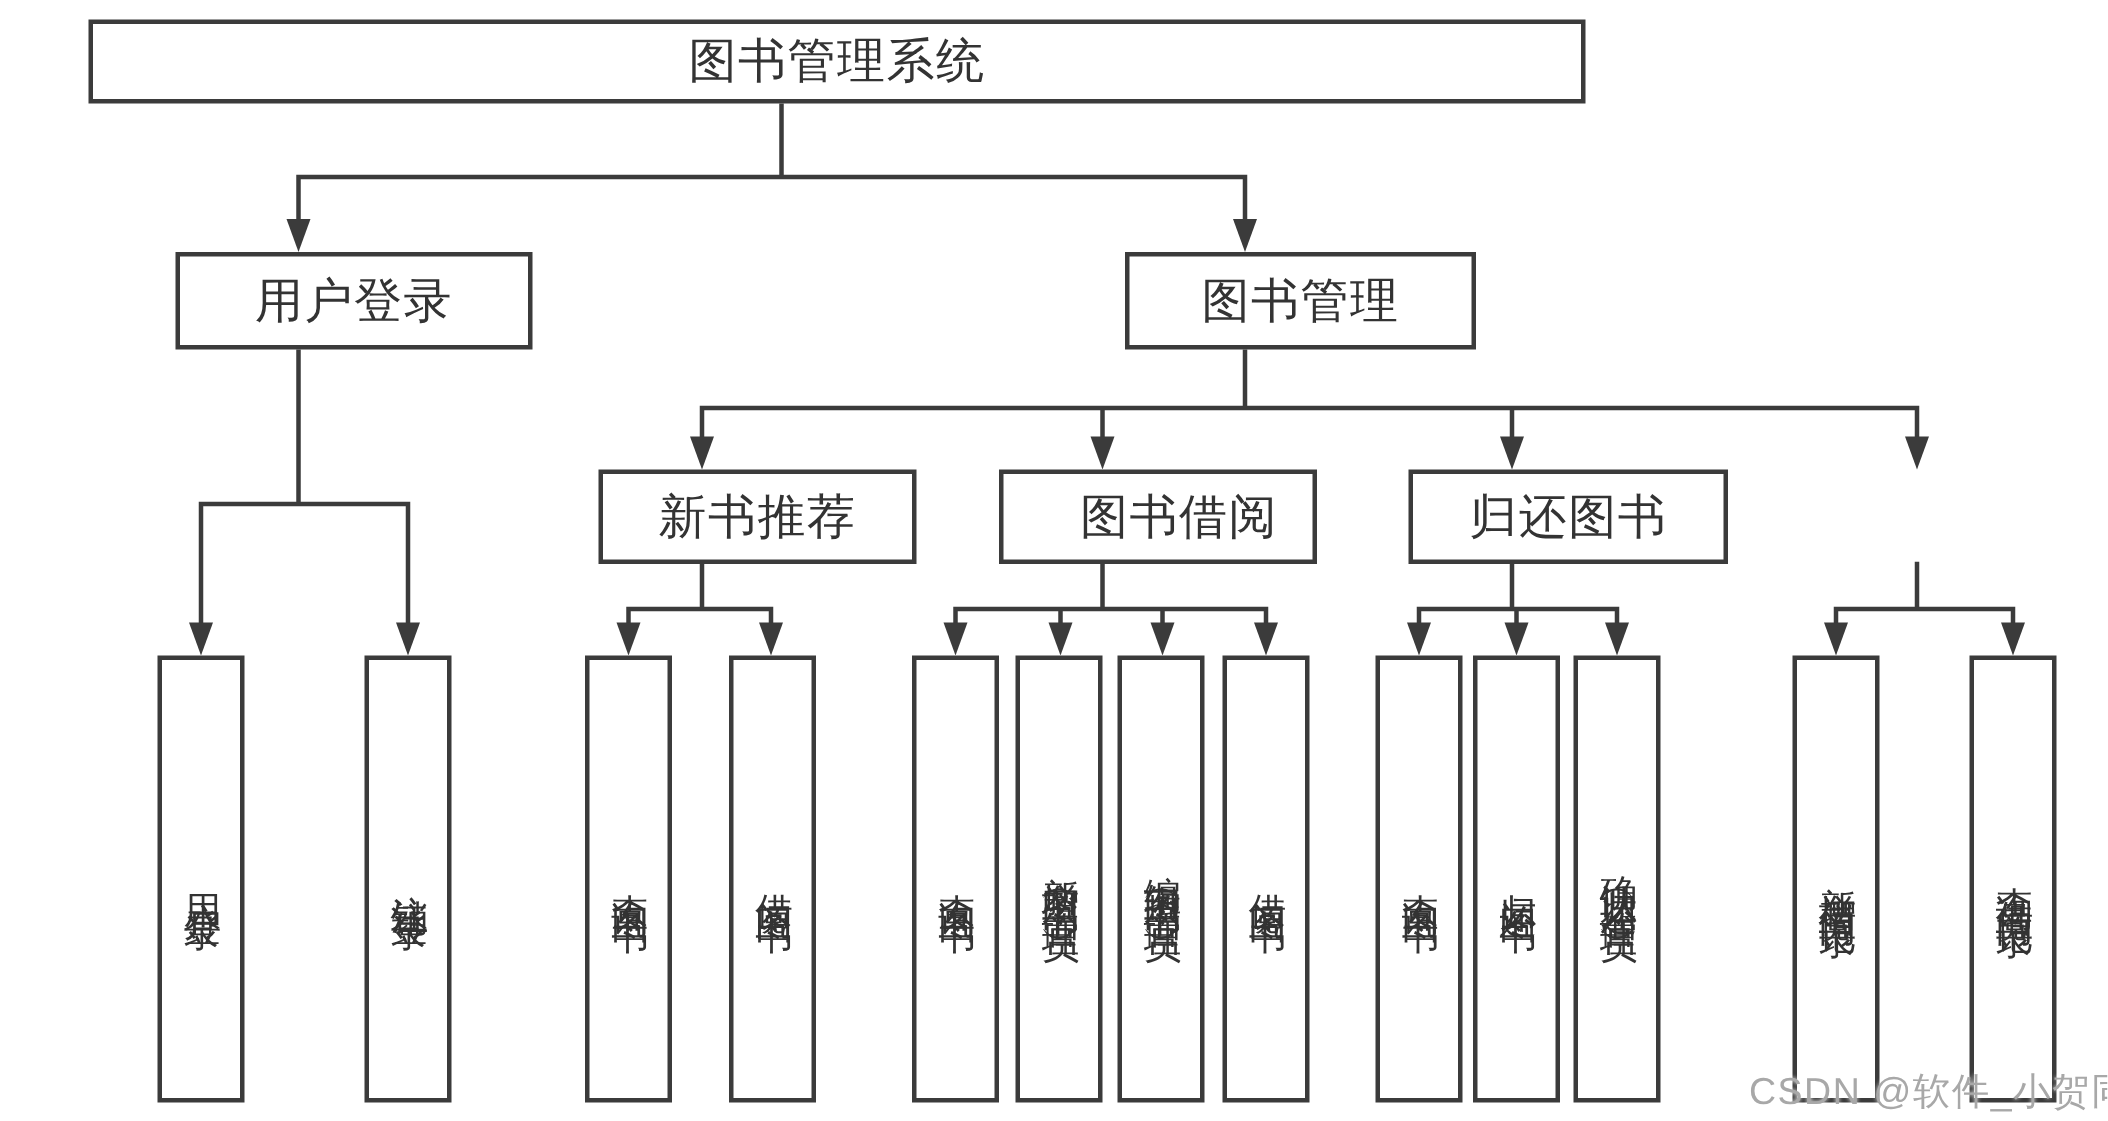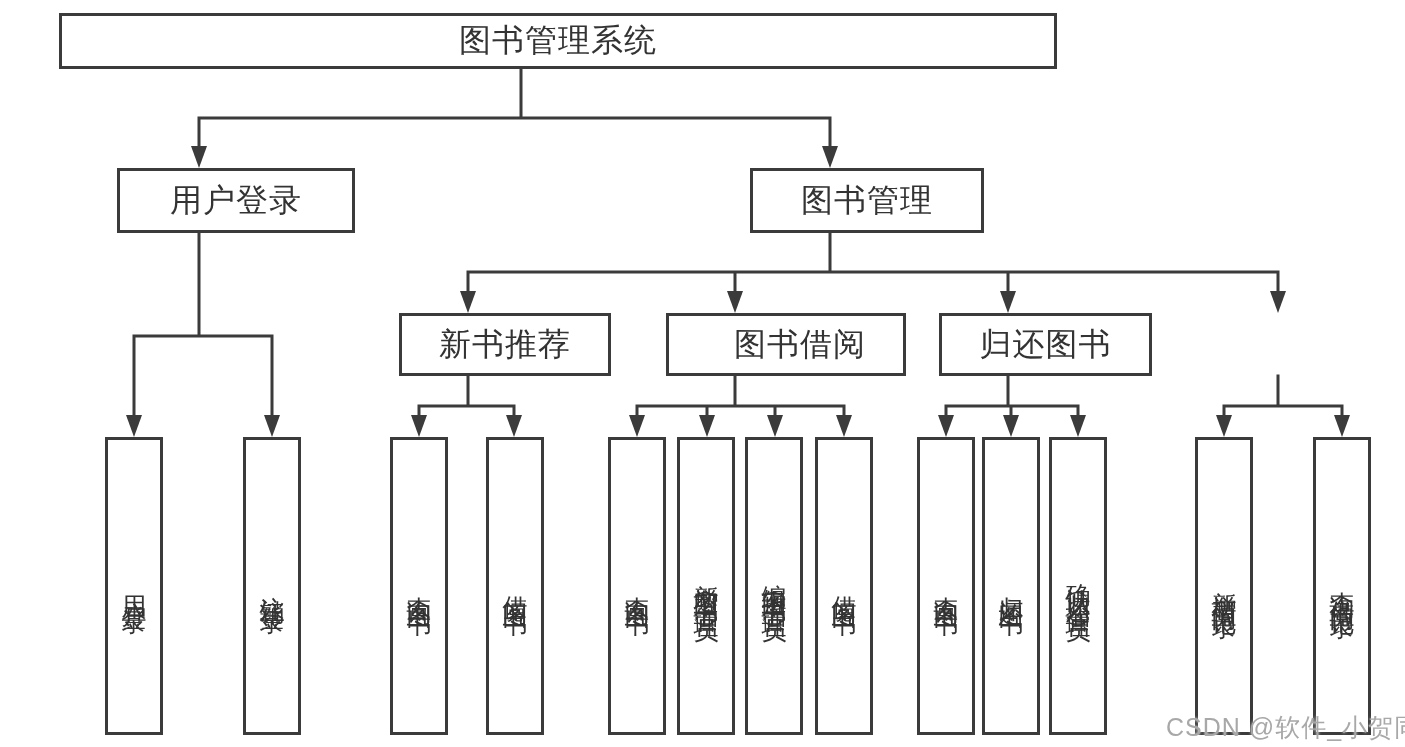--- a/index.html
+++ b/index.html
@@ -87,21 +87,21 @@
       <path d="M1334 415 L1350 415 L1342 437 Z"></path>
     </g>
   </svg>
 
   <div class="node h-node" style="left:22px; top:13px; width:998px; height:56px;">图书管理系统</div>
 
   <div class="node h-node" style="left:80px; top:168px; width:238px; height:65px;">用户登录</div>
   <div class="node h-node" style="left:713px; top:168px; width:234px; height:65px;font-family:Liberation Mono, monospace;">图书管理</div>
 
   <div class="node h-node" style="left:362px; top:313px; width:212px; height:63px;">新书推荐</div>
-  <div class="node h-node" style="left:629px; top:313px; width:240px; height:63px;padding-left:28px;">图书借阅</div>
+  <div class="node h-node" style="left:629px; top:313px; width:212px; height:63px;padding-left:28px;">图书借阅</div>
   <div class="node h-node" style="left:902px; top:313px; width:213px; height:63px;">归还图书</div>
 
   <div class="node v-node" style="left:105px; top:437px; width:58px; height:298px;">用户登录</div>
   <div class="node v-node" style="left:243px; top:437px; width:58px; height:298px;">注销登录</div>
 
   <div class="node v-node" style="left:390px; top:437px; width:58px; height:298px;">查询图书</div>
   <div class="node v-node" style="left:486px; top:437px; width:58px; height:298px;">借阅图书</div>
 
   <div class="node v-node" style="left:608px; top:437px; width:58px; height:298px;">查询图书</div>
   <div class="node v-node" style="left:677px; top:437px; width:58px; height:298px;">新增图书（管理员）</div>

